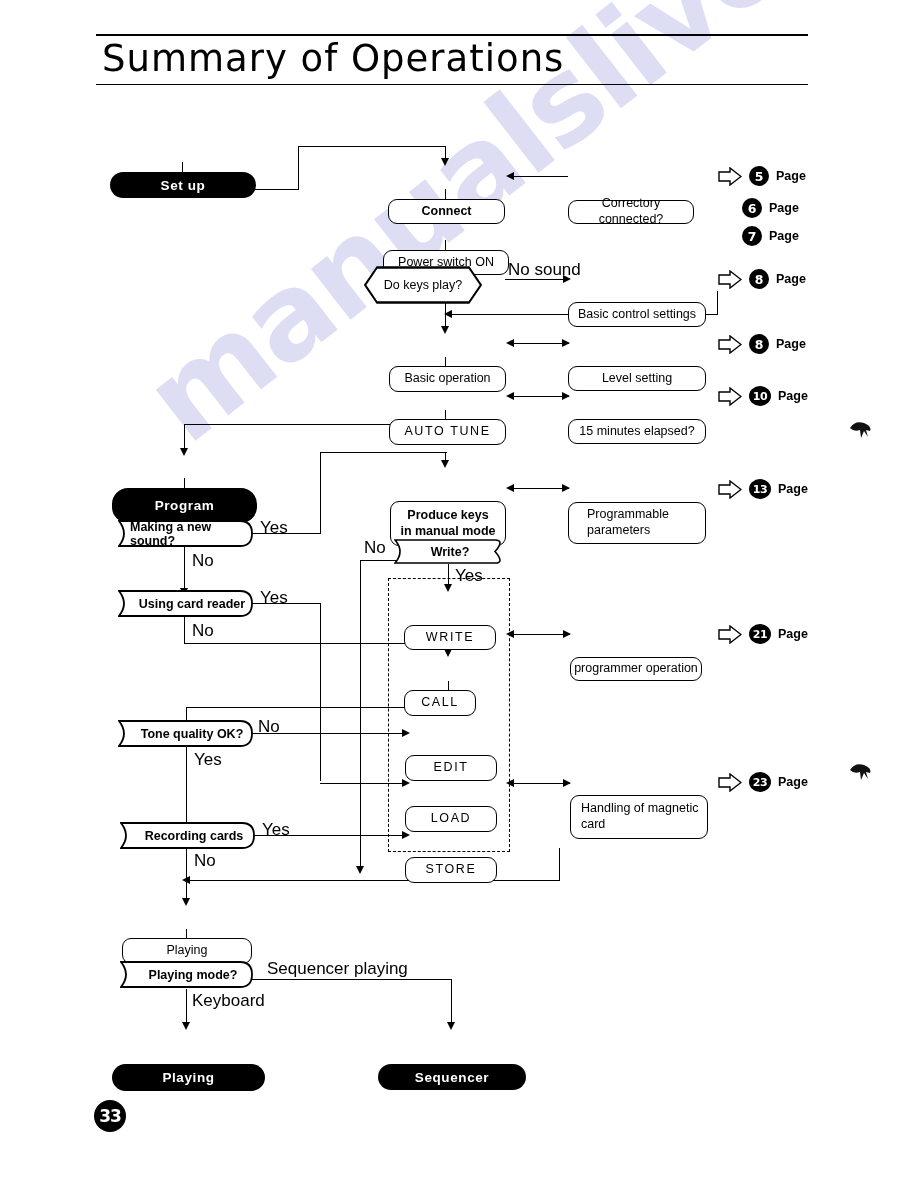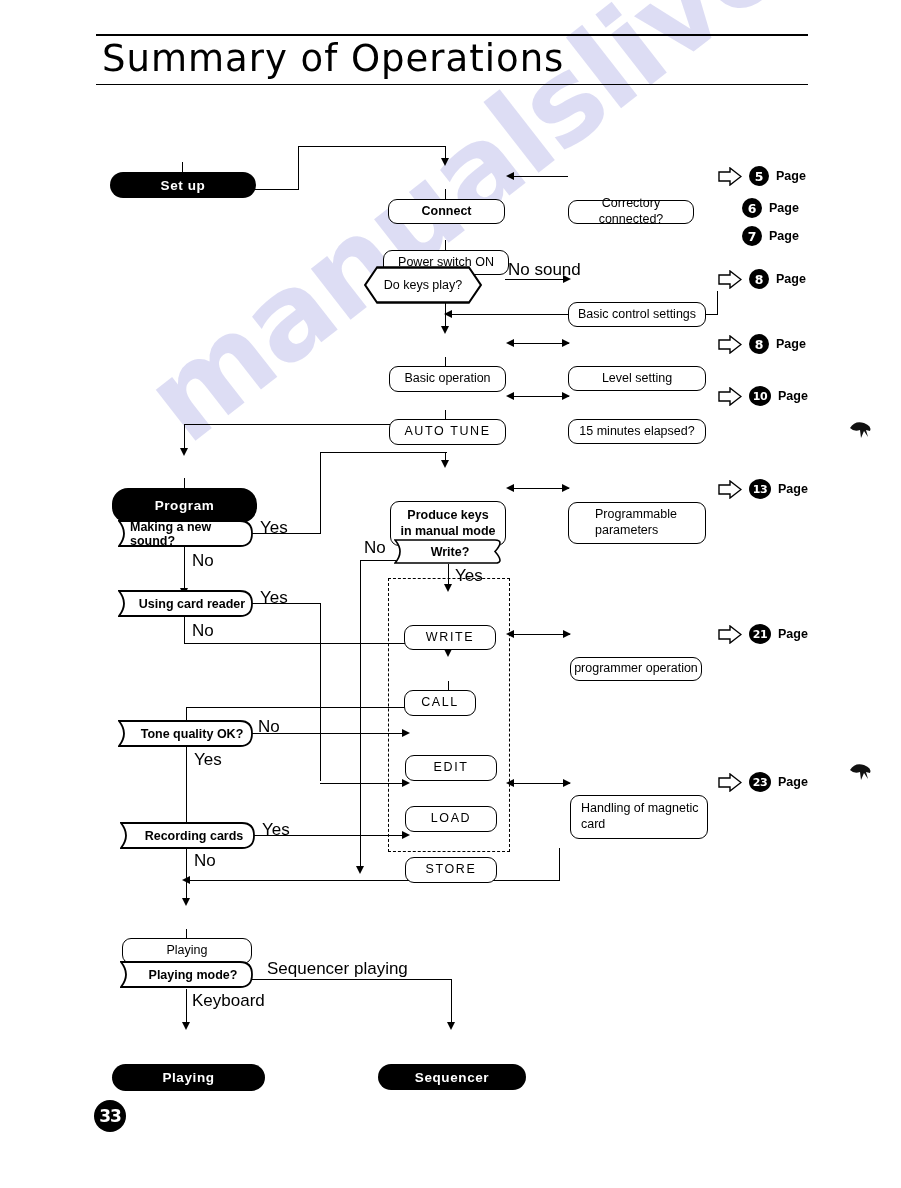--- a/index.html
+++ b/index.html
@@ -346,21 +346,21 @@
   </div>
 
   <div class="node rbox" style="left:568px;top:331px;width:138px;height:25px;">
     <span>Level setting</span>
   </div>
 
   <div class="node rbox" style="left:568px;top:384px;width:138px;height:25px;">
     <span>15 minutes elapsed?</span>
   </div>
 
-  <div class="node rbox lpad" style="left:568px;top:467px;width:138px;height:42px;flex-direction:column;align-items:flex-start;justify-content:center;padding-left:26px;">
+  <div class="node rbox lpad" style="left:568px;top:467px;width:138px;height:42px;flex-direction:column;align-items:flex-start;justify-content:center;padding-left:18px;">
     <span>Programmable</span>
     <span>parameters</span>
   </div>
 
   <div class="node rbox" style="left:570px;top:622px;width:132px;height:24px;">
     <span>programmer operation</span>
   </div>
 
   <div class="node rbox lpad" style="left:570px;top:760px;width:138px;height:44px;flex-direction:column;align-items:flex-start;justify-content:center;padding-left:10px;">
     <span>Handling of magnetic</span>

